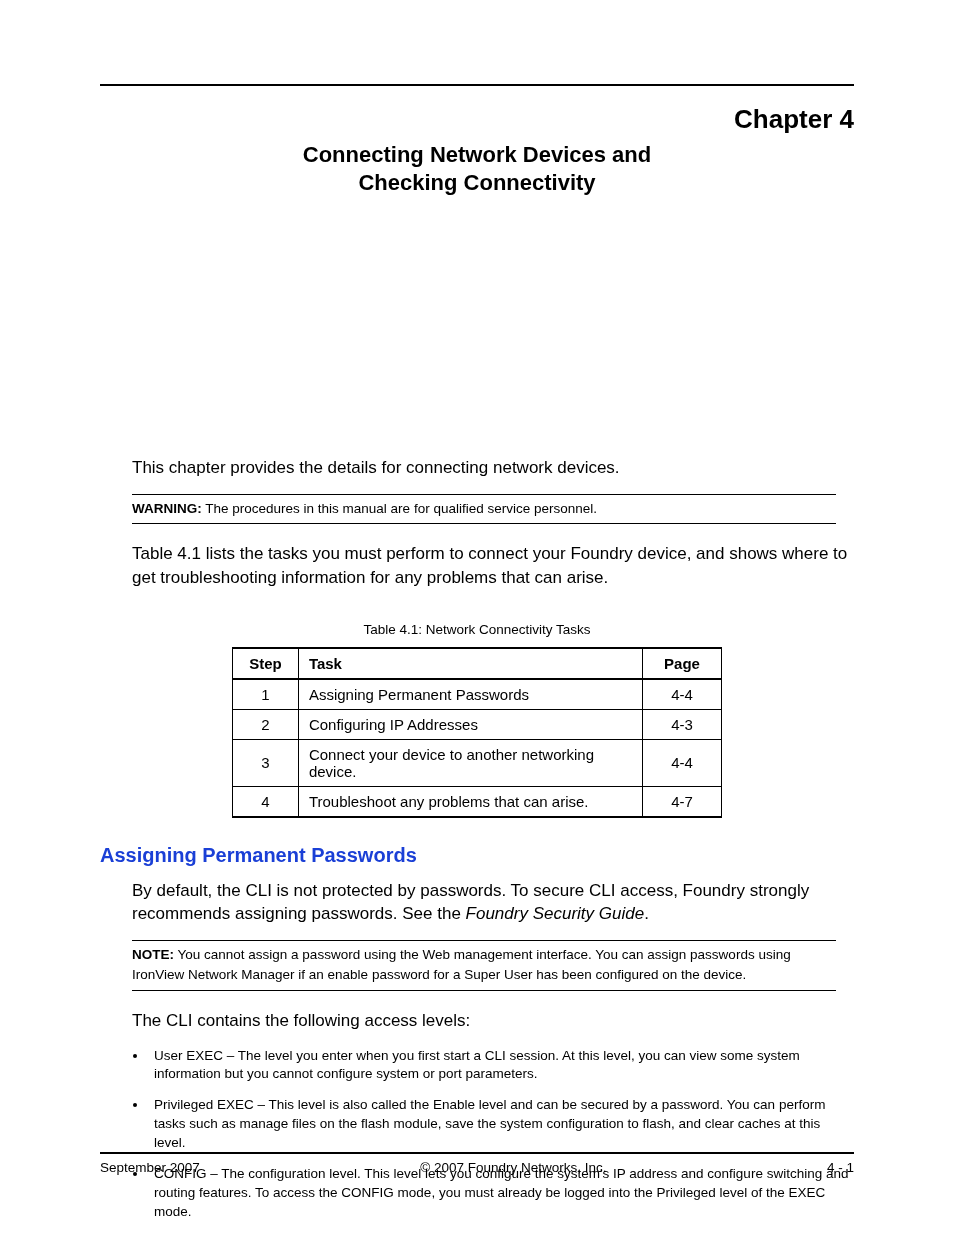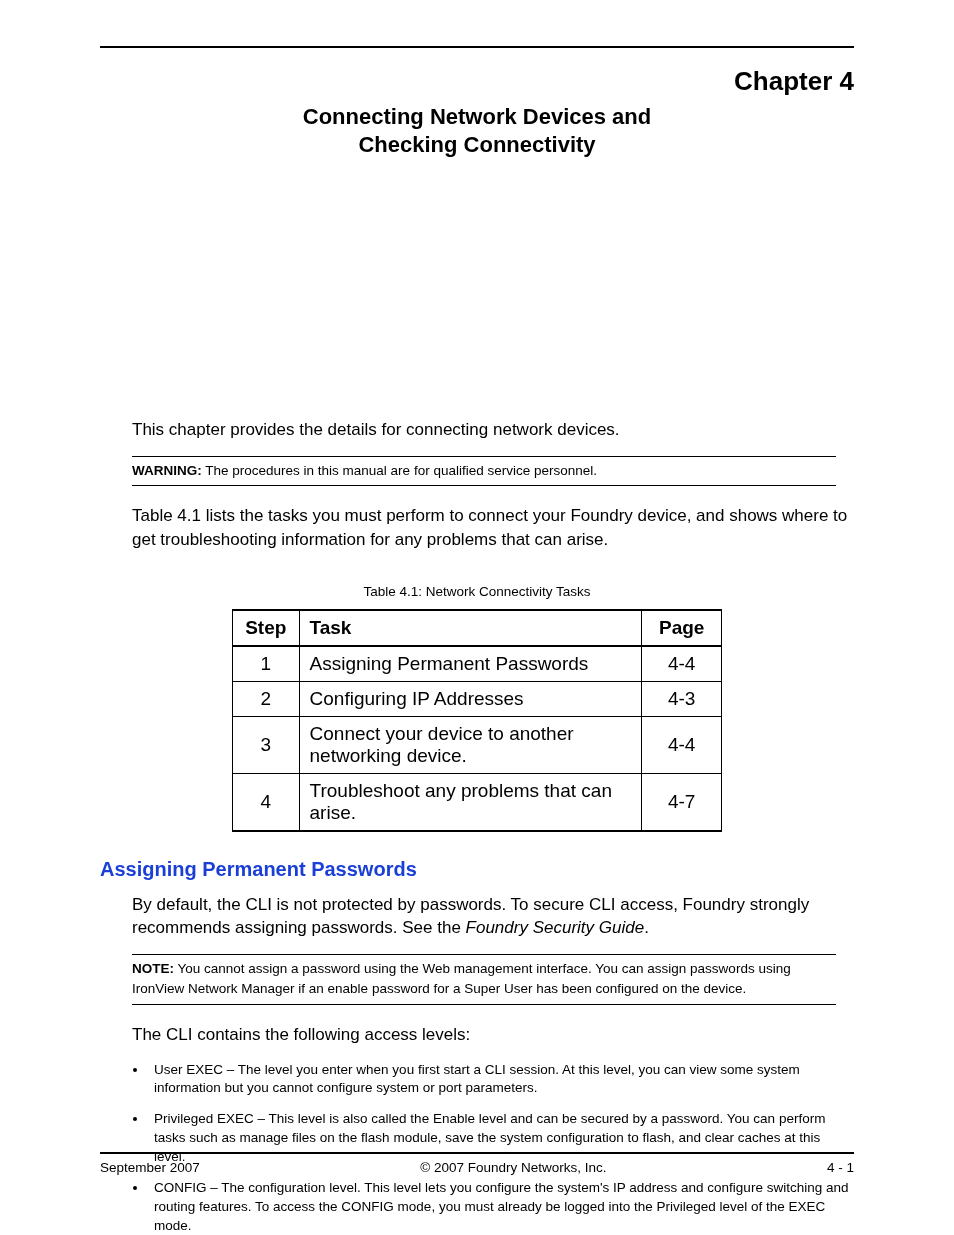--- a/index.html
+++ b/index.html
@@ -6,21 +6,21 @@
     margin: 0;
     padding: 0;
     font-family: Arial, Helvetica, sans-serif;
     background: #fff;
     color: #000;
   }
   .page {
     width: 954px;
     height: 1235px;
     box-sizing: border-box;
-    padding: 46px 100px 60px 100px;
+    padding: 84px 100px 60px 100px;
     position: relative;
   }
   .top-rule {
     border-top: 2px solid #000;
     margin-bottom: 18px;
   }
   .chapter-label {
     text-align: right;
     font-size: 26px;
     font-weight: bold;
@@ -50,21 +50,21 @@
   }
   .table-caption {
     text-align: center;
     font-weight: normal;
     font-size: 13.5px;
     margin: 32px 0 10px 0;
   }
   table.task-table {
     border-collapse: collapse;
     margin: 0 auto 26px auto;
-    font-size: 19px;
+    font-size: 15px;
     width: 490px;
   }
   table.task-table th, table.task-table td {
     border-left: 1px solid #000;
     border-right: 1px solid #000;
     border-bottom: 1px solid #000;
     padding: 6px 10px;
     text-align: left;
   }
   table.task-table thead tr {

